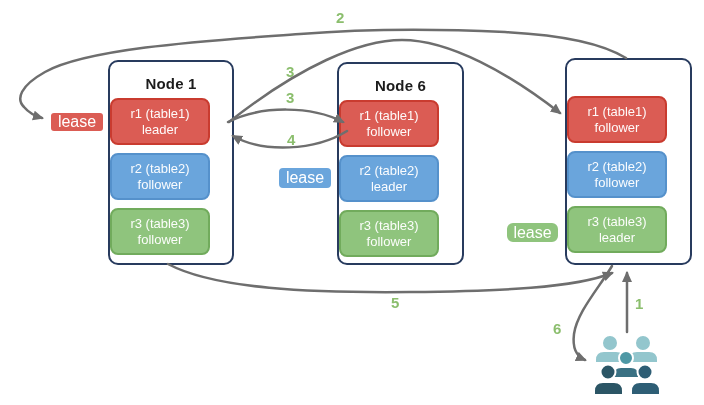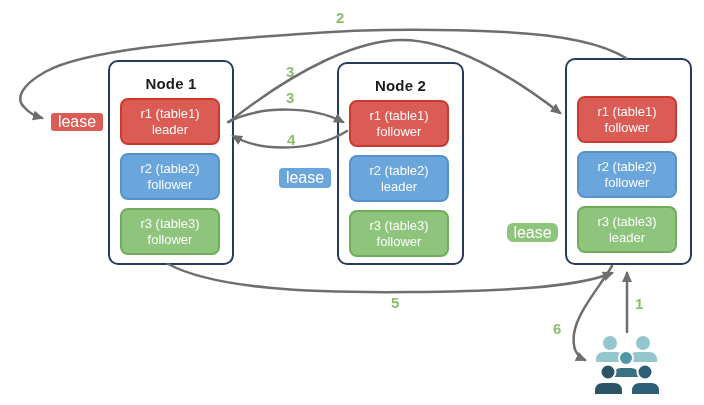--- a/index.html
+++ b/index.html
@@ -12,21 +12,21 @@
     border:2px solid var(--node-border);border-radius:10px;
   }
   #node1{left:108px;top:60px;width:122px;height:201px}
   #node2{left:337px;top:62px;width:123px;height:199px}
   #node3{left:565px;top:58px;width:123px;height:203px}
   .node-title{
     position:absolute;top:13px;left:0;right:0;text-align:center;
     font-weight:bold;font-size:15px;color:#1c1c1c;letter-spacing:.2px;
   }
   .block{
-    position:absolute;left:10px;width:96px;height:43px;border-radius:8px;
+    position:absolute;left:0;width:96px;height:43px;border-radius:8px;
     border:2px solid;display:flex;flex-direction:column;align-items:center;justify-content:center;
     color:rgba(255,255,255,.97);font-size:13px;line-height:16px;text-align:center;
   }
   .b1{top:36px}.b2{top:91px}.b3{top:146px}
   .red{background:var(--red-fill);border-color:var(--red-border)}
   .blue{background:var(--blue-fill);border-color:var(--blue-border)}
   .green{background:var(--green-fill);border-color:var(--green-border)}
   .lease{
     position:absolute;display:flex;align-items:center;justify-content:center;
     color:#ffffff;font-size:16px;border:2px solid;
@@ -69,21 +69,21 @@
       <div>r2 (table2)</div>
       <div>follower</div>
     </div>
     <div class="block green b3">
       <div>r3 (table3)</div>
       <div>follower</div>
     </div>
   </div>
 
   <div class="node" id="node2">
-    <div class="node-title">Node 2</div>
+    <div class="node-title">Node 6</div>
     <div class="block red b1">
       <div>r1 (table1)</div>
       <div>follower</div>
     </div>
     <div class="block blue b2">
       <div>r2 (table2)</div>
       <div>leader</div>
     </div>
     <div class="block green b3">
       <div>r3 (table3)</div>

